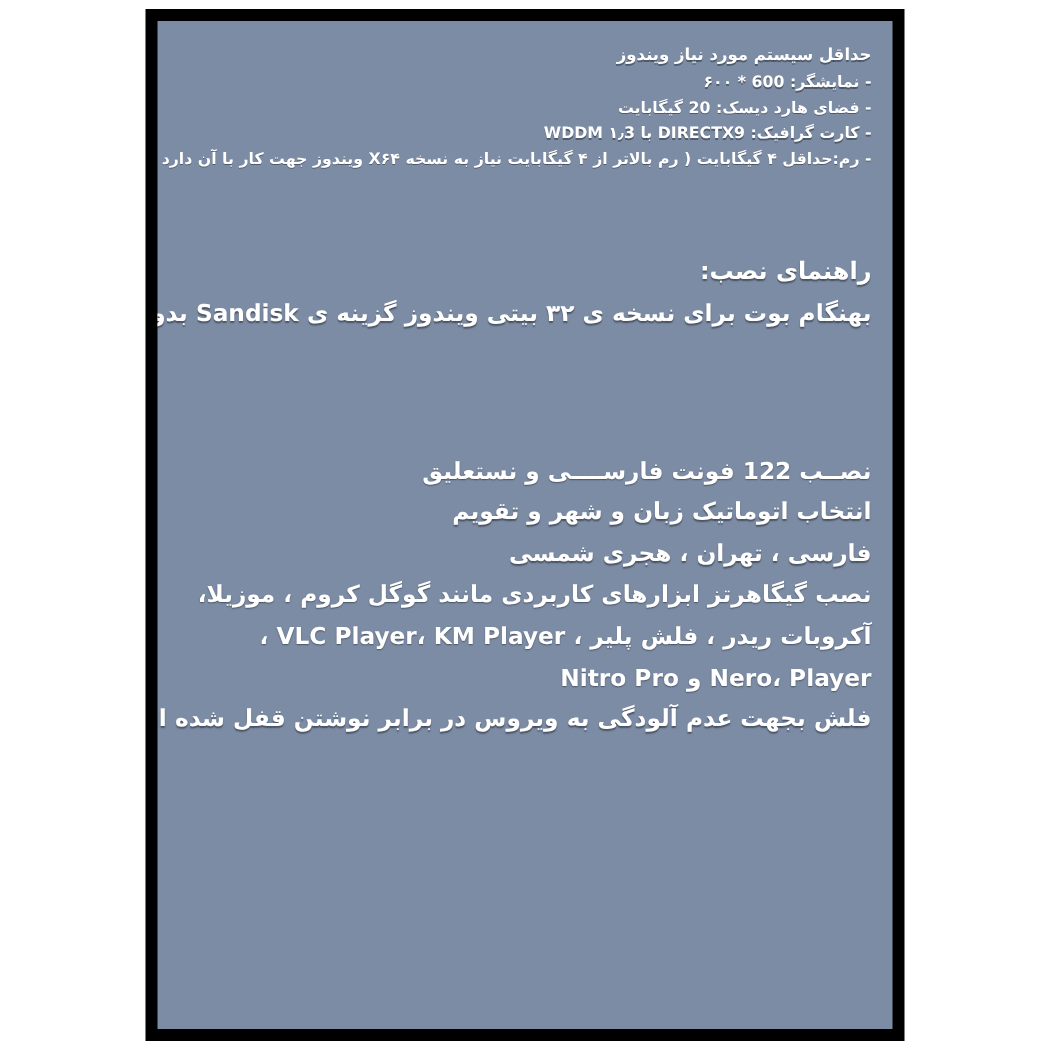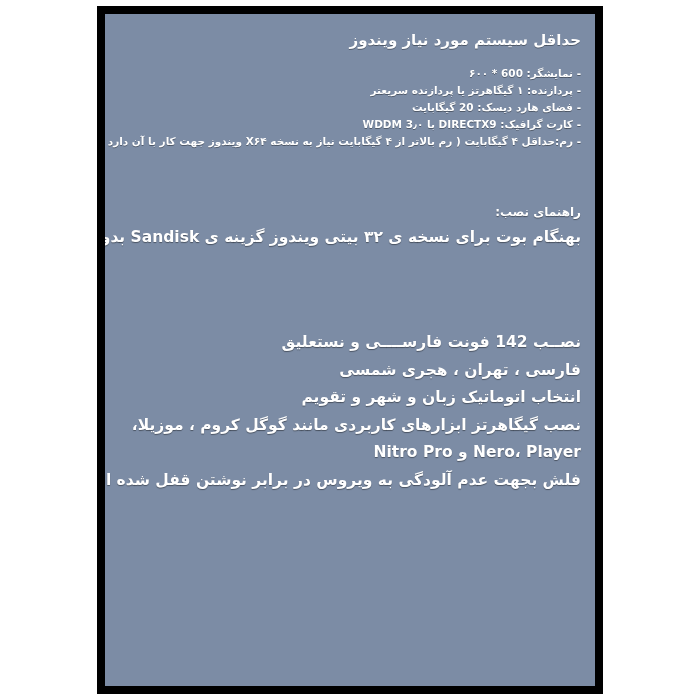--- a/index.html
+++ b/index.html
@@ -54,40 +54,40 @@
 
   
   .sysreq {
     font-size: 10.5px;
     line-height: 1.62;
     font-weight: bold;
     color: #ffffff;
     text-shadow: 0 1px 0 rgba(0,0,0,0.35);
   }
   .sysreq .title {
-    font-size: 15px;
+    font-size: 11px;
     font-weight: bold;
-    margin-bottom: 13px;
+    margin-bottom: 1px;
   }
   .sysreq .line {
     white-space: nowrap;
     font-size: 10.5px;
   }
 
   
   .guide {
     margin-top: 52px;
     font-size: 15.5px;
     font-weight: bold;
     line-height: 1.74;
     color: #ffffff;
     text-shadow: 0 1px 1px rgba(0,0,0,0.40);
   }
   .guide .head {
-    font-size: 12px;
+    font-size: 16px;
     margin-bottom: 1px;
   }
   .guide .row { white-space: nowrap; }
 
   
   .features {
     margin-top: 78px;
     font-size: 15.5px;
     font-weight: bold;
     line-height: 1.78;
@@ -100,36 +100,36 @@
 <body>
 
 <div class="page">
   <div class="frame">
     <div class="inner">
       <div class="content">
 
         <div class="sysreq">
           <div class="title">حداقل سیستم مورد نیاز ویندوز</div>
           <div class="line">- نمایشگر: 600 * ۶۰۰</div>
-          <div class="line">- پردازنده: ۱ گیگاهرتز یا پردازنده سریعتر</div>
           <div class="line">- فضای هارد دیسک: 20 گیگابایت</div>
-          <div class="line">- کارت گرافیک: DIRECTX9 با WDDM 3٫۰</div>
+          <div class="line">- کارت گرافیک: DIRECTX9 با WDDM ۱٫3</div>
           <div class="line">- رم:حداقل ۴ گیگابایت ( رم بالاتر از ۴ گیگابایت نیاز به نسخه X۶۴ ویندوز جهت کار با آن دارد )</div>
         </div>
 
         <div class="guide">
           <div class="head">راهنمای نصب:</div>
           <div class="row">بهنگام بوت برای نسخه ی ۳۲ بیتی ویندوز گزینه ی Sandisk بدون</div>
         </div>
 
         <div class="features">
-          <div class="row">نصــب 142 فونت فارســــی و  نستعلیق</div>
+          <div class="row">نصــب 122 فونت فارســــی و  نستعلیق</div>
+          <div class="row">انتخاب اتوماتیک زبان و شهر و تقویم</div>
           <div class="row">فارسی ، تهران ، هجری شمسی</div>
-          <div class="row">انتخاب اتوماتیک زبان و شهر و تقویم</div>
           <div class="row">نصب گیگاهرتز ابزارهای کاربردی مانند گوگل کروم ، موزیلا،</div>
+          <div class="row">آکروبات ریدر ، فلش پلیر ، VLC Player، KM Player ،</div>
           <div class="row">Nero، Player و Nitro Pro</div>
           <div class="row">فلش بجهت عدم آلودگی به ویروس در برابر نوشتن قفل شده است</div>
         </div>
 
       </div>
     </div>
   </div>
 </div>
 
 </body></html>

